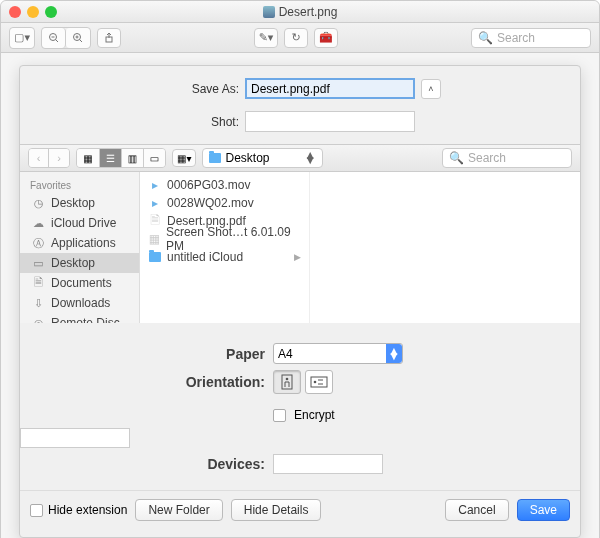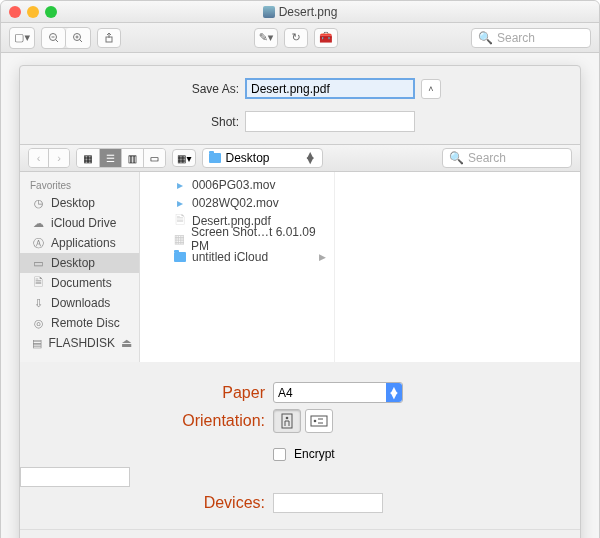--- a/index.html
+++ b/index.html
@@ -30,33 +30,33 @@
 .nav-btns span:first-child { border-right: 1px solid #ccc; }
 .view-seg { display: flex; border: 1px solid #ccc; border-radius: 4px; overflow: hidden; }
 .view-seg span { width: 22px; height: 18px; display: flex; align-items: center; justify-content: center; background: #fcfcfc; font-size: 10px; }
 .view-seg span.active { background: #8a8a8a; color: #fff; }
 .view-seg span + span { border-left: 1px solid #ccc; }
 .group-btn { display: flex; align-items: center; height: 18px; border: 1px solid #ccc; border-radius: 4px; background: #fcfcfc; padding: 0 4px; font-size: 10px; gap: 2px;}
 .location-popup { flex: 1; max-width: 160px; height: 20px; border: 1px solid #ccc; border-radius: 4px; background: #fff; display: flex; align-items: center; padding: 0 6px; gap: 4px; }
 .folder-icon { width: 12px; height: 10px; background: #5eb3f5; border-radius: 1px; position: relative; }
 .folder-icon::before { content: ""; position: absolute; top: -2px; left: 0; width: 5px; height: 2px; background: #5eb3f5; border-radius: 1px 1px 0 0; }
 .location-popup .disclosure { margin-left: auto; display: flex; flex-direction: column; line-height: 5px; font-size: 7px; color: #666; }
-.browser-body { display: flex; height: 190px; background: #fff; gap: 25px; }
+.browser-body { display: flex; height: 151px; background: #fff; }
 .sidebar { width: 120px; background: #f3f3f3; border-right: 1px solid #ddd; padding: 6px 0; overflow: hidden; }
 .sb-header { font-size: 10px; color: #888; padding: 2px 10px; }
 .sb-item { display: flex; align-items: center; gap: 6px; padding: 2px 10px 2px 12px; color: #444; font-size: 11px; height: 20px; }
 .sb-item.selected { background: #d7d7d7; }
 .sb-icon { width: 13px; height: 13px; display: flex; align-items: center; justify-content: center; color: #888; font-size: 11px; }
 .filecol { width: 170px; border-right: 1px solid #eee; padding: 4px 0; }
 .file-row { display: flex; align-items: center; gap: 5px; padding: 2px 8px; font-size: 11px; color: #444; height: 18px; }
 .file-row .fi { width: 14px; height: 14px; display: flex; align-items: center; justify-content: center; font-size: 10px; }
 .file-row .tri { margin-left: auto; color: #aaa; font-size: 9px; }
 .printopts { padding: 14px 0 4px 0; }
 .opt-row { display: flex; align-items: center; margin: 6px 0; gap: 8px; }
-.opt-label { width: 245px; text-align: right; font-size: 16px; color: #c2410c; }
+.opt-label { width: 245px; text-align: right; font-size: 14px; color: #404040; font-weight: bold; }
 .paper-select { width: 130px; height: 21px; border: 1px solid #b5b5b5; background: #fff; display: flex; align-items: center; padding: 0 4px; border-radius: 3px; position: relative; }
 .paper-select .bluebox { position: absolute; right: 0; top: 0; bottom: 0; width: 16px; background: #4a90ff; border-radius: 0 3px 3px 0; display: flex; align-items: center; justify-content: center; color: #fff; font-size: 8px; flex-direction: column; line-height: 5px; }
 .orient-btns { display: flex; gap: 4px; }
 .orient-btn { width: 28px; height: 24px; border: 1px solid #bbb; background: #fff; border-radius: 3px; display: flex; align-items: center; justify-content: center; font-size: 12px; }
 .orient-btn.active { background: #e8e8e8; box-shadow: inset 0 1px 2px rgba(0,0,0,0.2); }
 .checkbox { width: 13px; height: 13px; border: 1px solid #aaa; border-radius: 2px; background: #fff; flex-shrink: 0; }
 .pwd-input { width: 110px; height: 20px; border: 1px solid #ccc; background: #fff; }
 .bottom-bar { display: flex; align-items: center; gap: 8px; padding: 8px 10px; border-top: 1px solid #ddd; margin-top: 6px; }
 .btn { height: 22px; padding: 0 12px; border: 1px solid #bbb; background: linear-gradient(#fff,#f0f0f0); border-radius: 4px; font-size: 12px; color: #333; display: flex; align-items: center; }
 .btn.primary { background: linear-gradient(#5ea8ff,#2f7fff); color: #fff; border-color: #2d6be0; }

